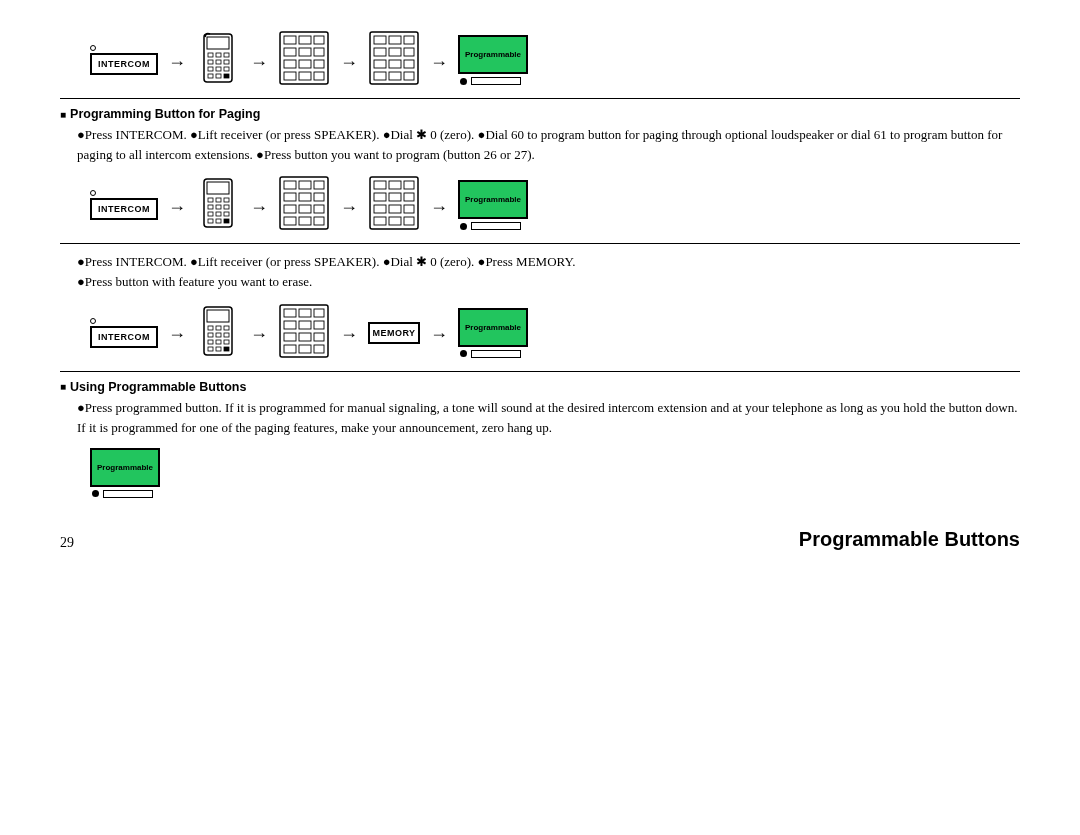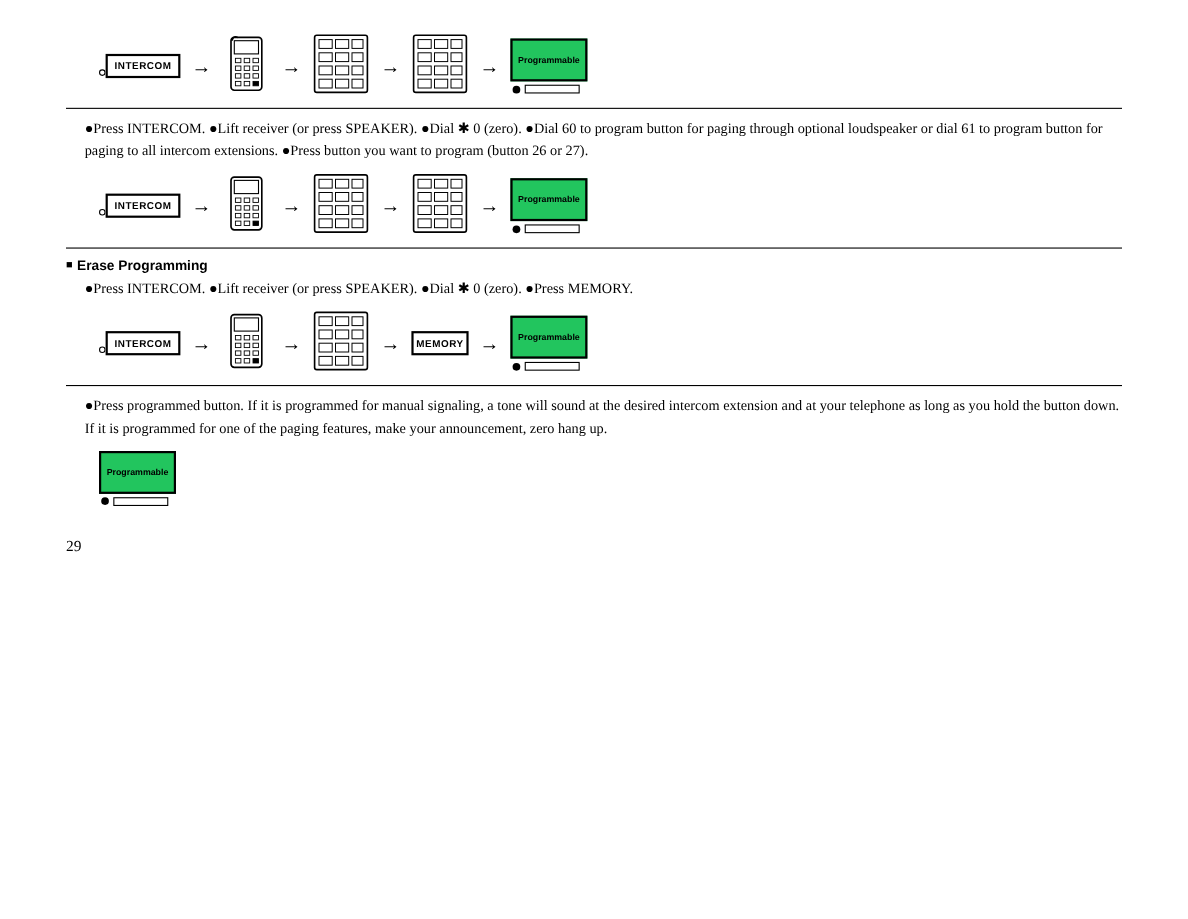--- a/index.html
+++ b/index.html
@@ -135,22 +135,22 @@
 
     
     .phone-svg {
       width: 44px;
       height: 56px;
     }
 
     .intercom-wrap {
       position: relative;
       display: flex;
-      flex-direction: row;
-      align-items: flex-end;
+      flex-direction: column;
+      align-items: flex-start;
     }
     .intercom-dot {
       width: 6px; height: 6px;
       border: 1.5px solid #000;
       border-radius: 50%;
       margin-bottom: 2px;
     }
   </style>
 </head>
 <body>
@@ -239,20 +239,23 @@
     <div class="prog-line">
       <div class="bullet"></div>
       <div class="prog-bar"></div>
     </div>
   </div>
 </div>
 
 <hr class="section-divider">
 
 <div>
+  <div class="section-title">
+    <span>Programming Button for Paging</span>
+  </div>
   <div class="section-body">
     <span>●Press INTERCOM. ●Lift receiver (or press SPEAKER). ●Dial ✱ 0 (zero). ●Dial 60 to program button for paging through optional loudspeaker or dial 61 to program button for paging to all intercom extensions. ●Press button you want to program (button 26 or 27).</span>
   </div>
 </div>
 
 <div class="diagram-row">
   <div class="intercom-wrap">
     <div class="intercom-dot"></div>
     <div class="btn-intercom">
       <span>INTERCOM</span>
@@ -329,25 +332,23 @@
     <div class="prog-line">
       <div class="bullet"></div>
       <div class="prog-bar"></div>
     </div>
   </div>
 </div>
 
 <hr class="section-divider">
 
 <div>
-  <div class="section-title">
-    <span>Erase  Programming</span>
-  </div>
   <div class="section-body">
     <div>●Press INTERCOM. ●Lift receiver (or press SPEAKER). ●Dial ✱ 0 (zero). ●Press  MEMORY.</div>
+    <div>●Press button with feature you want to erase.</div>
   </div>
 </div>
 
 <div class="diagram-row">
   <div class="intercom-wrap">
     <div class="intercom-dot"></div>
     <div class="btn-intercom">
       <span>INTERCOM</span>
     </div>
   </div>
@@ -410,32 +411,36 @@
     <div class="prog-line">
       <div class="bullet"></div>
       <div class="prog-bar"></div>
     </div>
   </div>
 </div>
 
 <hr class="section-divider">
 
 <div>
+  <div class="section-title">
+    <span>Using  Programmable  Buttons</span>
+  </div>
   <div class="section-body">
     <span>●Press programmed button. If it is programmed for manual signaling, a tone will sound at the desired intercom extension and at your telephone as long as you hold the button down. If it is programmed for one of the paging features, make your announcement, zero hang up.</span>
   </div>
 </div>
 
 <div style="margin-left:30px; margin-top:10px;">
   <div class="btn-programmable-wrap">
     <div class="btn-programmable">
       <span>Programmable</span>
     </div>
     <div class="prog-line">
       <div class="bullet"></div>
       <div class="prog-bar"></div>
     </div>
   </div>
 </div>
 
 <div class="page-footer">
   <span class="page-number">29</span>
+  <span class="page-heading">Programmable Buttons</span>
 </div>
 
 </body></html>

